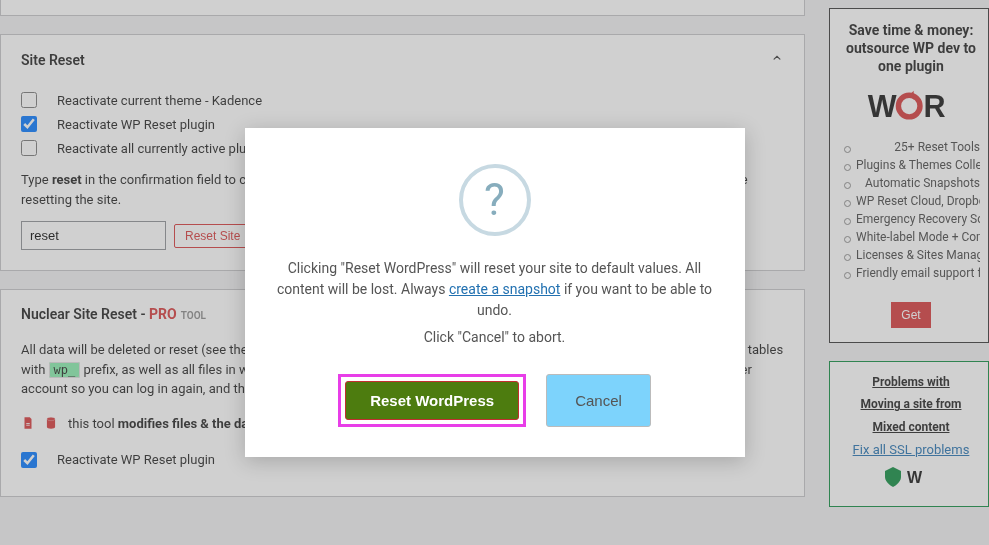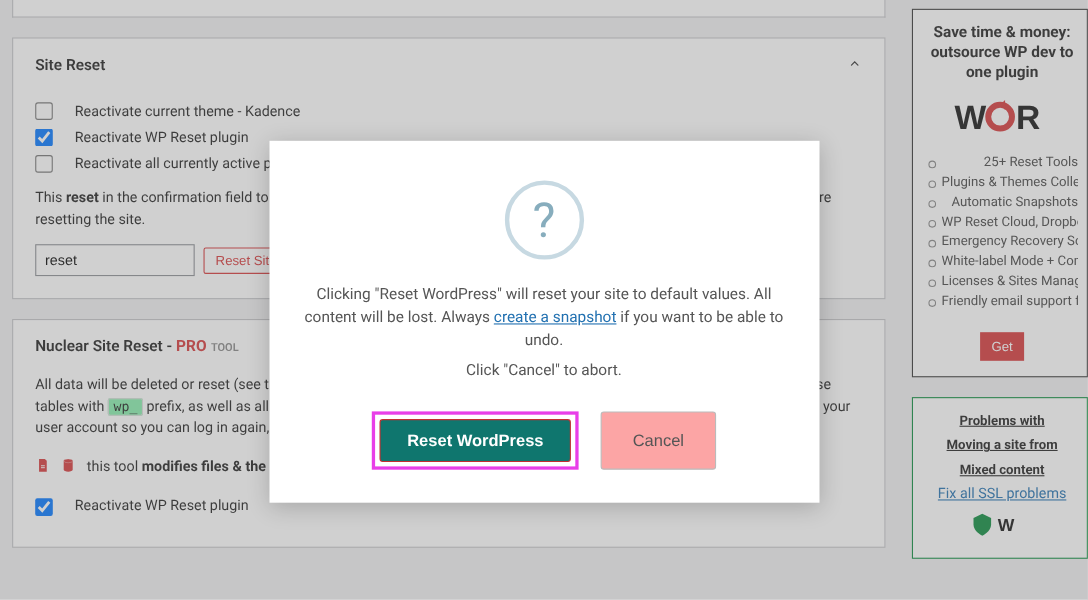--- a/index.html
+++ b/index.html
@@ -1,19 +1,19 @@
 <!DOCTYPE html>
 <html><head>
 <meta charset="utf-8">
 <style>
 * { margin: 0; padding: 0; box-sizing: border-box; }
 body { width: 989px; height: 545px; font-family: -apple-system, BlinkMacSystemFont, "Segoe UI", Roboto, sans-serif; font-size: 13px; color: #1e1e1e; background: #f0f0f1; overflow: hidden; position: relative; }
 .page { display: flex; width: 989px; height: 545px; }
 .main { flex: 1; padding: 0 12px 0 0; }
-.card { background: #fff; border: 1px solid #c3c4c7; margin-bottom: 18px; margin-left: 11px; }
+.card { background: #fff; border: 1px solid #c3c4c7; margin-bottom: 18px; }
 .card-header { display: flex; justify-content: space-between; align-items: center; padding: 16px 20px; font-weight: 600; font-size: 14px; }
 .card-body { padding: 0 20px 20px; }
 .card-body p { margin: 8px 0; line-height: 1.5; }
 .chev { font-size: 14px; color: #333; }
 .checkbox-row { display: flex; align-items: center; gap: 20px; margin: 8px 0; }
 .checkbox-row input[type="checkbox"] { width: 16px; height: 16px; border: 1px solid #8c8f94; border-radius: 3px; }
 .checkbox-row label { font-size: 13px; }
 .confirm-row { display: flex; gap: 8px; margin-top: 12px; align-items: center; }
 .confirm-row input[type="text"] { border: 1px solid #8c8f94; padding: 6px 8px; width: 145px; font-size: 13px; }
 .btn-outline-red { border: 1px solid #d63638; color: #d63638; background: #fff; padding: 4px 10px; font-size: 12px; border-radius: 2px; cursor: pointer; }
@@ -35,22 +35,22 @@
 .sidebox .subtext { font-size: 12px; line-height: 1.4; margin-bottom: 6px; text-decoration: underline; }
 .sidebox .fix-link { color: #2271b1; text-decoration: underline; font-size: 13px; }
 .wpssl-logo { margin-top: 8px; }
 
 .overlay { position: absolute; inset: 0; background: rgba(120,120,120,0.35); display: flex; align-items: flex-start; justify-content: center; padding-top: 128px; }
 .modal { width: 500px; background: #fff; text-align: center; padding: 36px 28px 30px; box-shadow: 0 4px 20px rgba(0,0,0,0.2); }
 .modal-icon { width: 72px; height: 72px; border: 4px solid #c7d9e2; border-radius: 50%; margin: 0 auto 22px; display: flex; align-items: center; justify-content: center; color: #87adbd; font-size: 44px; }
 .modal h2 { font-size: 22px; font-weight: 600; color: #333; margin-bottom: 14px; }
 .modal-body { font-size: 14px; color: #555; line-height: 1.5; margin-bottom: 6px; }
 .modal-actions { margin-top: 26px; display: flex; justify-content: center; gap: 20px; }
-.btn-primary-red { background: #0f766e; color: #fff; border: 1px solid #c22e30; padding: 10px 24px; font-size: 15px; font-weight: 600; border-radius: 3px; cursor: pointer; }
-.btn-cancel { background: #fca5a5; color: #555; border: 1px solid #bbb; padding: 10px 28px; font-size: 15px; border-radius: 3px; cursor: pointer; }
+.btn-primary-red { background: #4d7c0f; color: #fff; border: 1px solid #c22e30; padding: 10px 24px; font-size: 15px; font-weight: 600; border-radius: 3px; cursor: pointer; }
+.btn-cancel { background: #7dd3fc; color: #555; border: 1px solid #bbb; padding: 10px 28px; font-size: 15px; border-radius: 3px; cursor: pointer; }
 .highlight-box { border: 3px solid #e83ee8; padding: 4px; display: inline-block; }
 </style>
 </head>
 <body>
 
 <div class="page">
   <div class="main">
     <div class="card" style="height:16px; margin-bottom:18px; border-top:none;"></div>
 
     <div class="card">
@@ -69,21 +69,21 @@
         </div>
         <div class="checkbox-row">
           <input type="checkbox" checked="" style="">
           <label>Reactivate WP Reset plugin</label>
         </div>
         <div class="checkbox-row">
           <input type="checkbox" style="">
           <label>Reactivate all currently active plugins</label>
         </div>
         <p style="margin-top:14px;">
-          <span>This </span><b>reset</b><span> in the confirmation field to confirm the reset and then click the "Reset Site" button. Always </span><span class="link">create a snapshot</span><span> before resetting the site.</span>
+          <span>Type </span><b>reset</b><span> in the confirmation field to confirm the reset and then click the "Reset Site" button. Always </span><span class="link">create a snapshot</span><span> before resetting the site.</span>
         </p>
         <div class="confirm-row">
           <input type="text" value="reset" style="">
           <button class="btn-outline-red">Reset Site</button>
         </div>
       </div>
     </div>
 
     <div class="card">
       <div class="card-header" style="padding-bottom:10px;">

